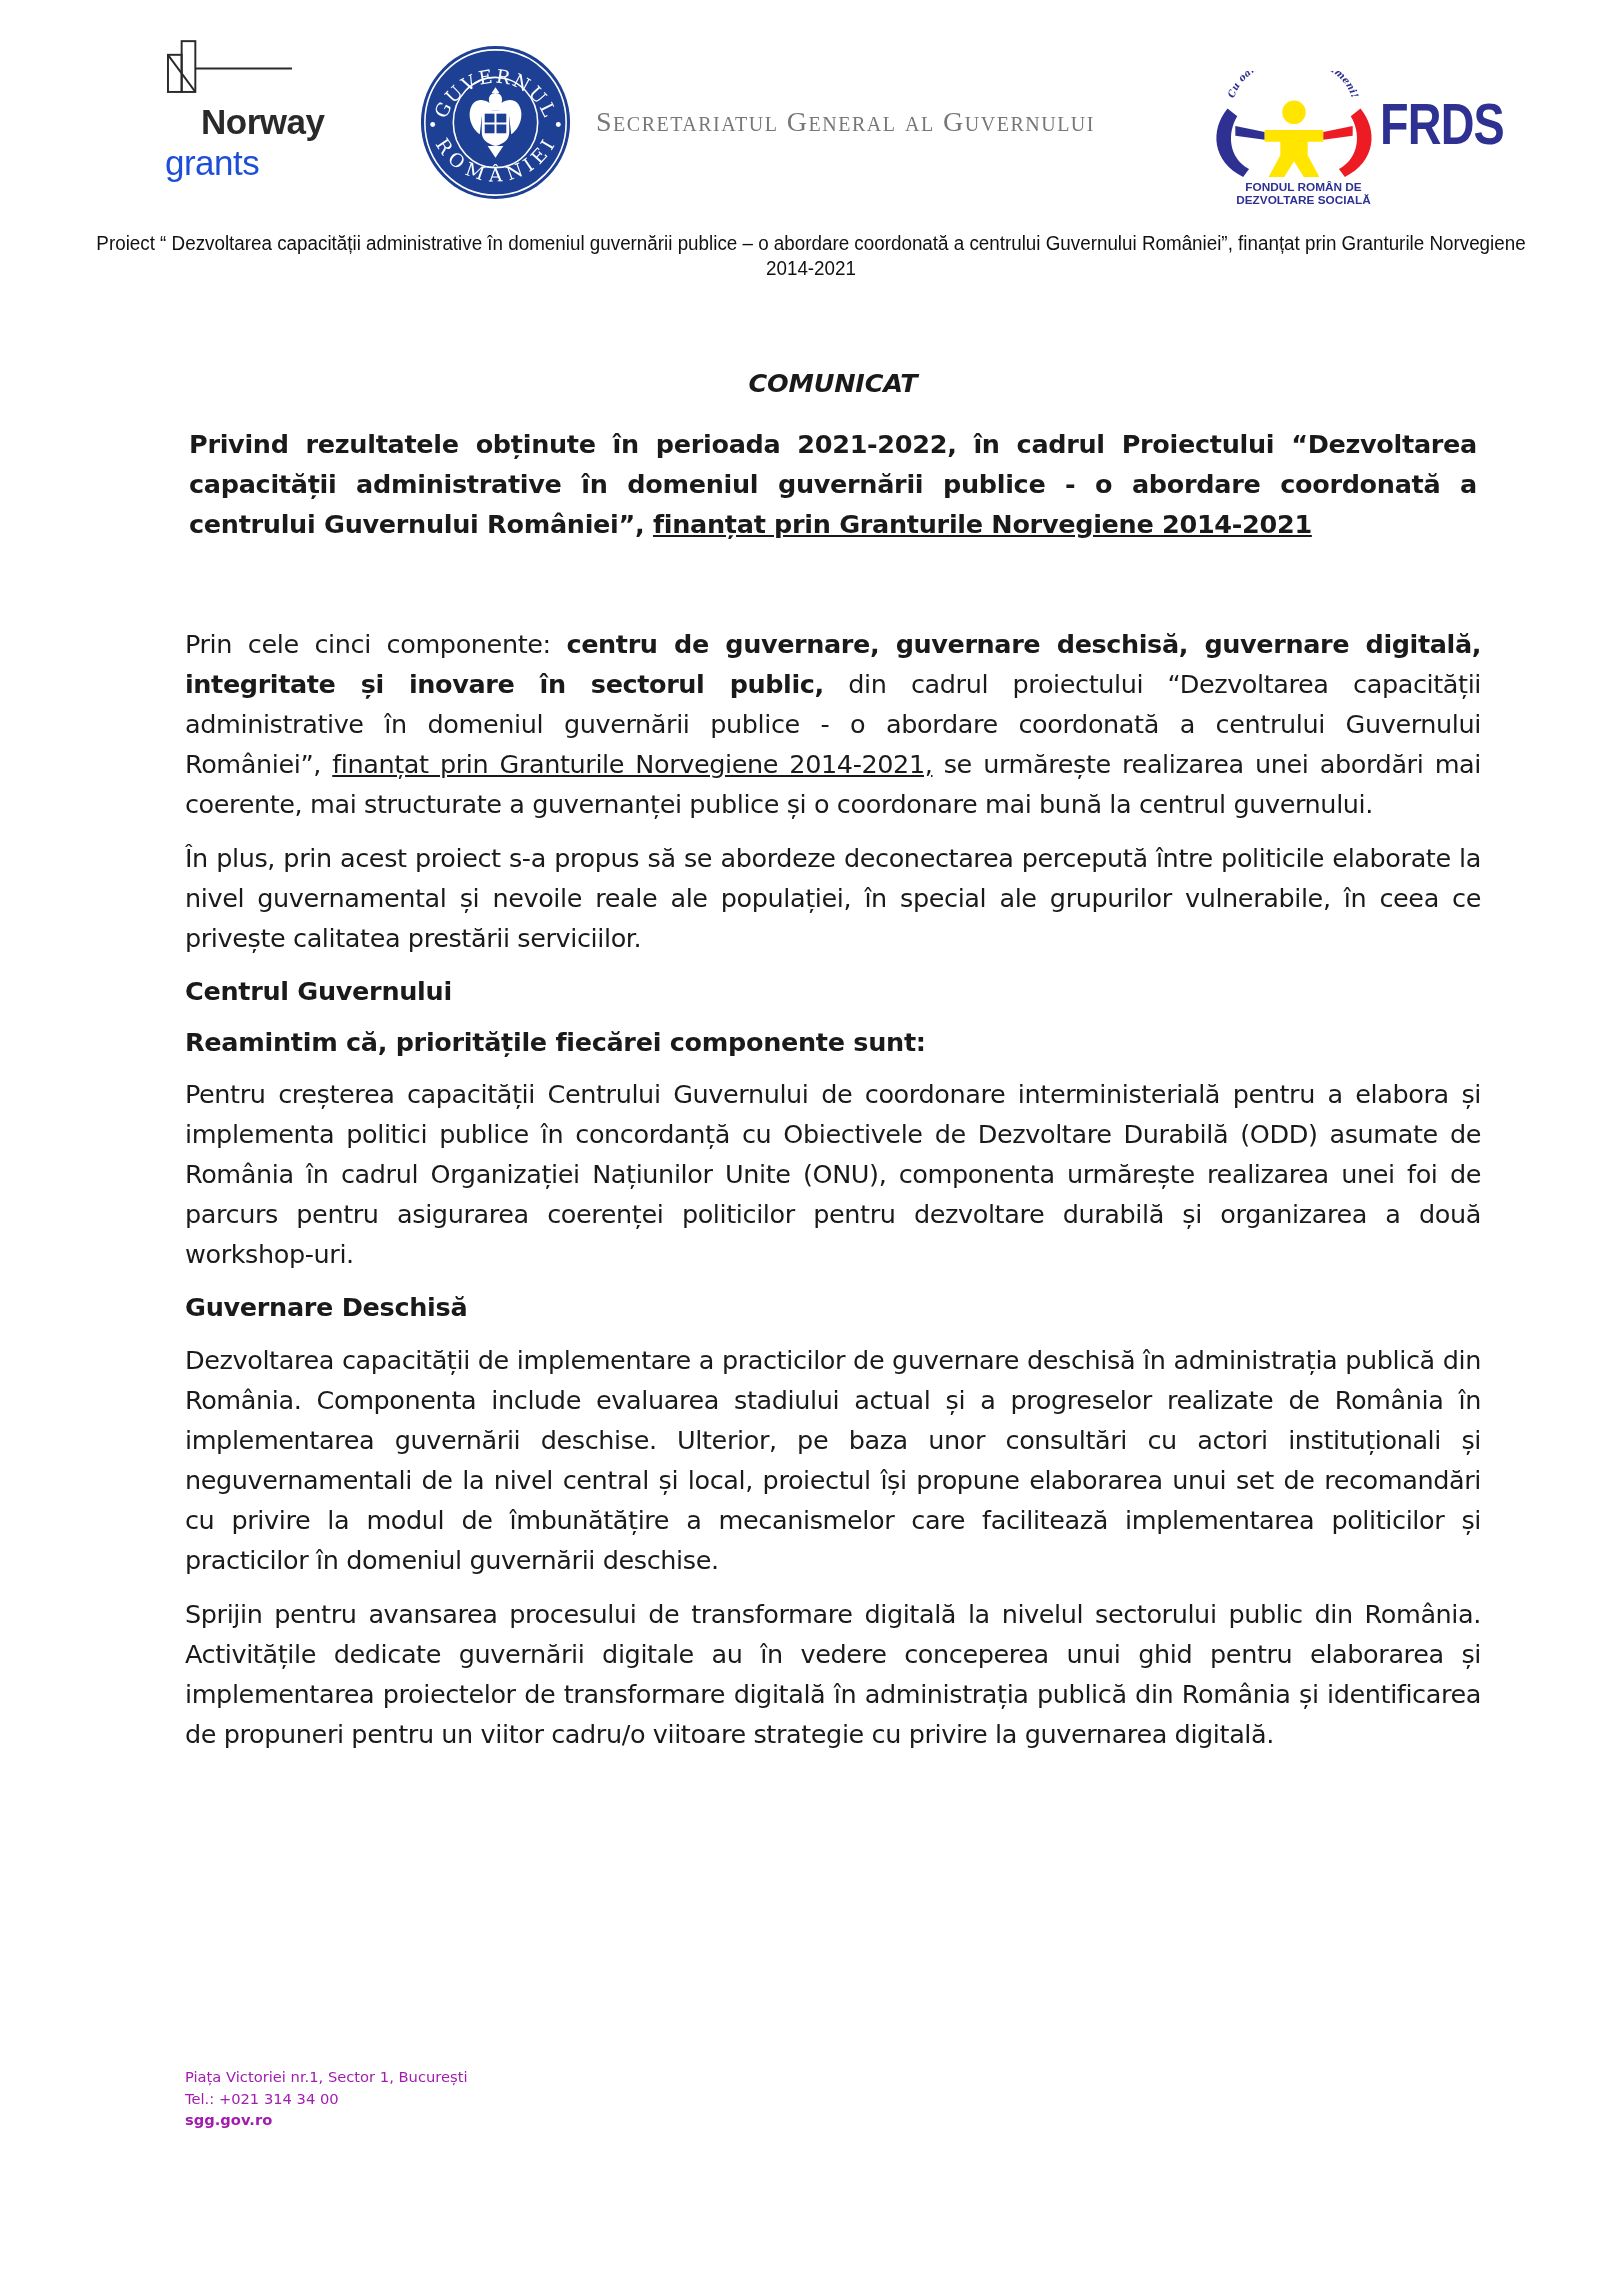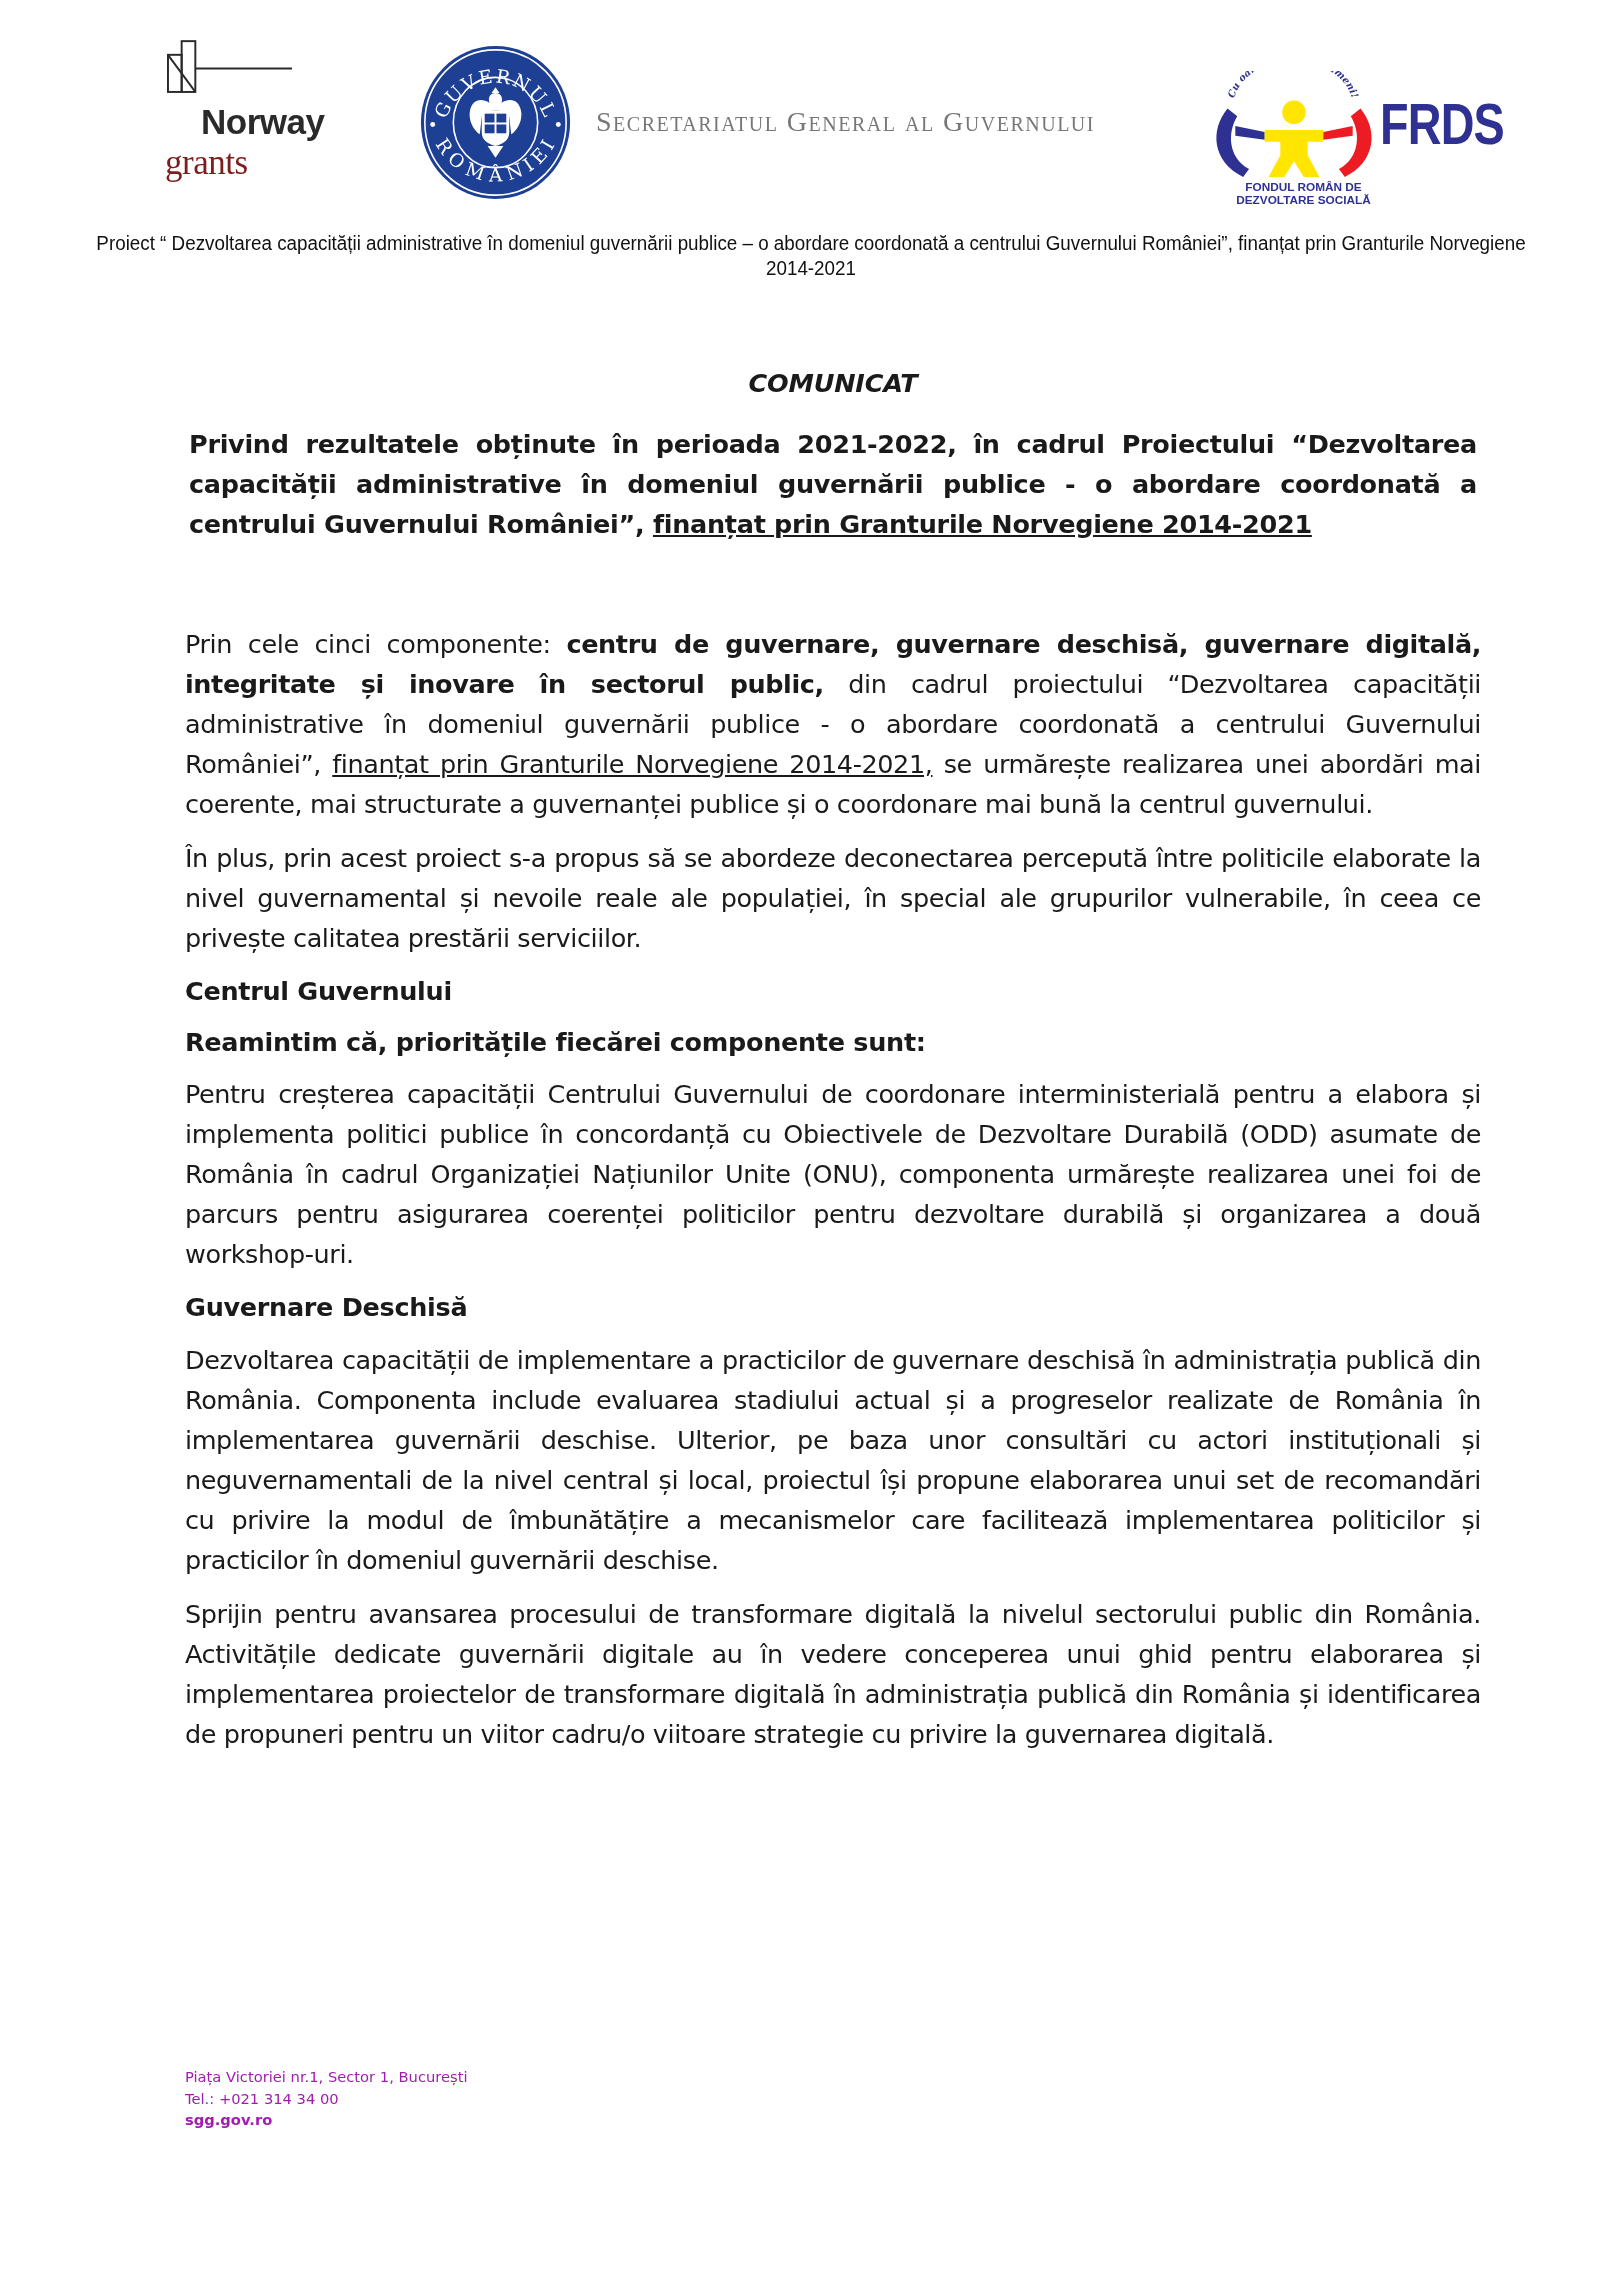--- a/index.html
+++ b/index.html
@@ -3,21 +3,21 @@
 <meta charset="utf-8">
 <style>
   html, body { margin: 0; padding: 0; background: #ffffff; }
   body { width: 1621px; height: 2293px; position: relative; overflow: hidden; color: #1a1a1a; }
   .page { position: absolute; left: 0; top: 0; width: 1621px; height: 2293px; background: #fff; }
 
   
   .logo-norway { position: absolute; left: 165px; top: 39px; width: 137px; height: 157px; }
   .logo-norway .mark { position: absolute; left: 2px; top: 0; }
   .logo-norway .norway { position: absolute; left: 0; top: 63px; font-family: "Liberation Sans", sans-serif; font-weight: bold; font-size: 35px; color: #2a2a2a; letter-spacing: -0.5px; margin-left: 36px; }
-  .logo-norway .grants { position: absolute; left: 0; top: 104px; font-family: Liberation Serif, serif; font-size: 35px; color: #7f1d1d; letter-spacing: -0.5px; }
+  .logo-norway .grants { position: absolute; left: 0; top: 104px; font-family: Liberation Sans, sans-serif; font-size: 35px; color: #1d4ed8; letter-spacing: -0.5px; }
 
   .logo-guv { position: absolute; left: 417px; top: 44px; width: 157px; height: 157px; }
   .logo-sgg { position: absolute; left: 596px; top: 106px; font-family: "Liberation Serif", serif; font-size: 28px; color: #777; letter-spacing: 1.5px; white-space: nowrap; font-variant: small-caps; }
 
   .logo-frds { position: absolute; left: 1206px; top: 71px; width: 265px; height: 137px; }
   .logo-frds .frds-word { position: absolute; left: 174px; top: 19.6px; font-family: "Liberation Sans", sans-serif; font-weight: bold; font-size: 57px; color: #2e3192; transform: scaleX(0.82); transform-origin: left top; letter-spacing: -1px; }
   .logo-frds .frds-sub { position: absolute; left: 29px; top: 110px; font-family: "Liberation Sans", sans-serif; font-weight: bold; font-size: 11.8px; color: #2e3192; line-height: 12.7px; text-align: center; width: 137px; }
 
   
   .project-line { position: absolute; left: 59px; top: 231px; width: 1504px; text-align: center; font-family: "Liberation Sans", sans-serif; font-size: 19.6px; line-height: 24.5px; color: #111; transform: scaleX(0.96); transform-origin: center top; }

